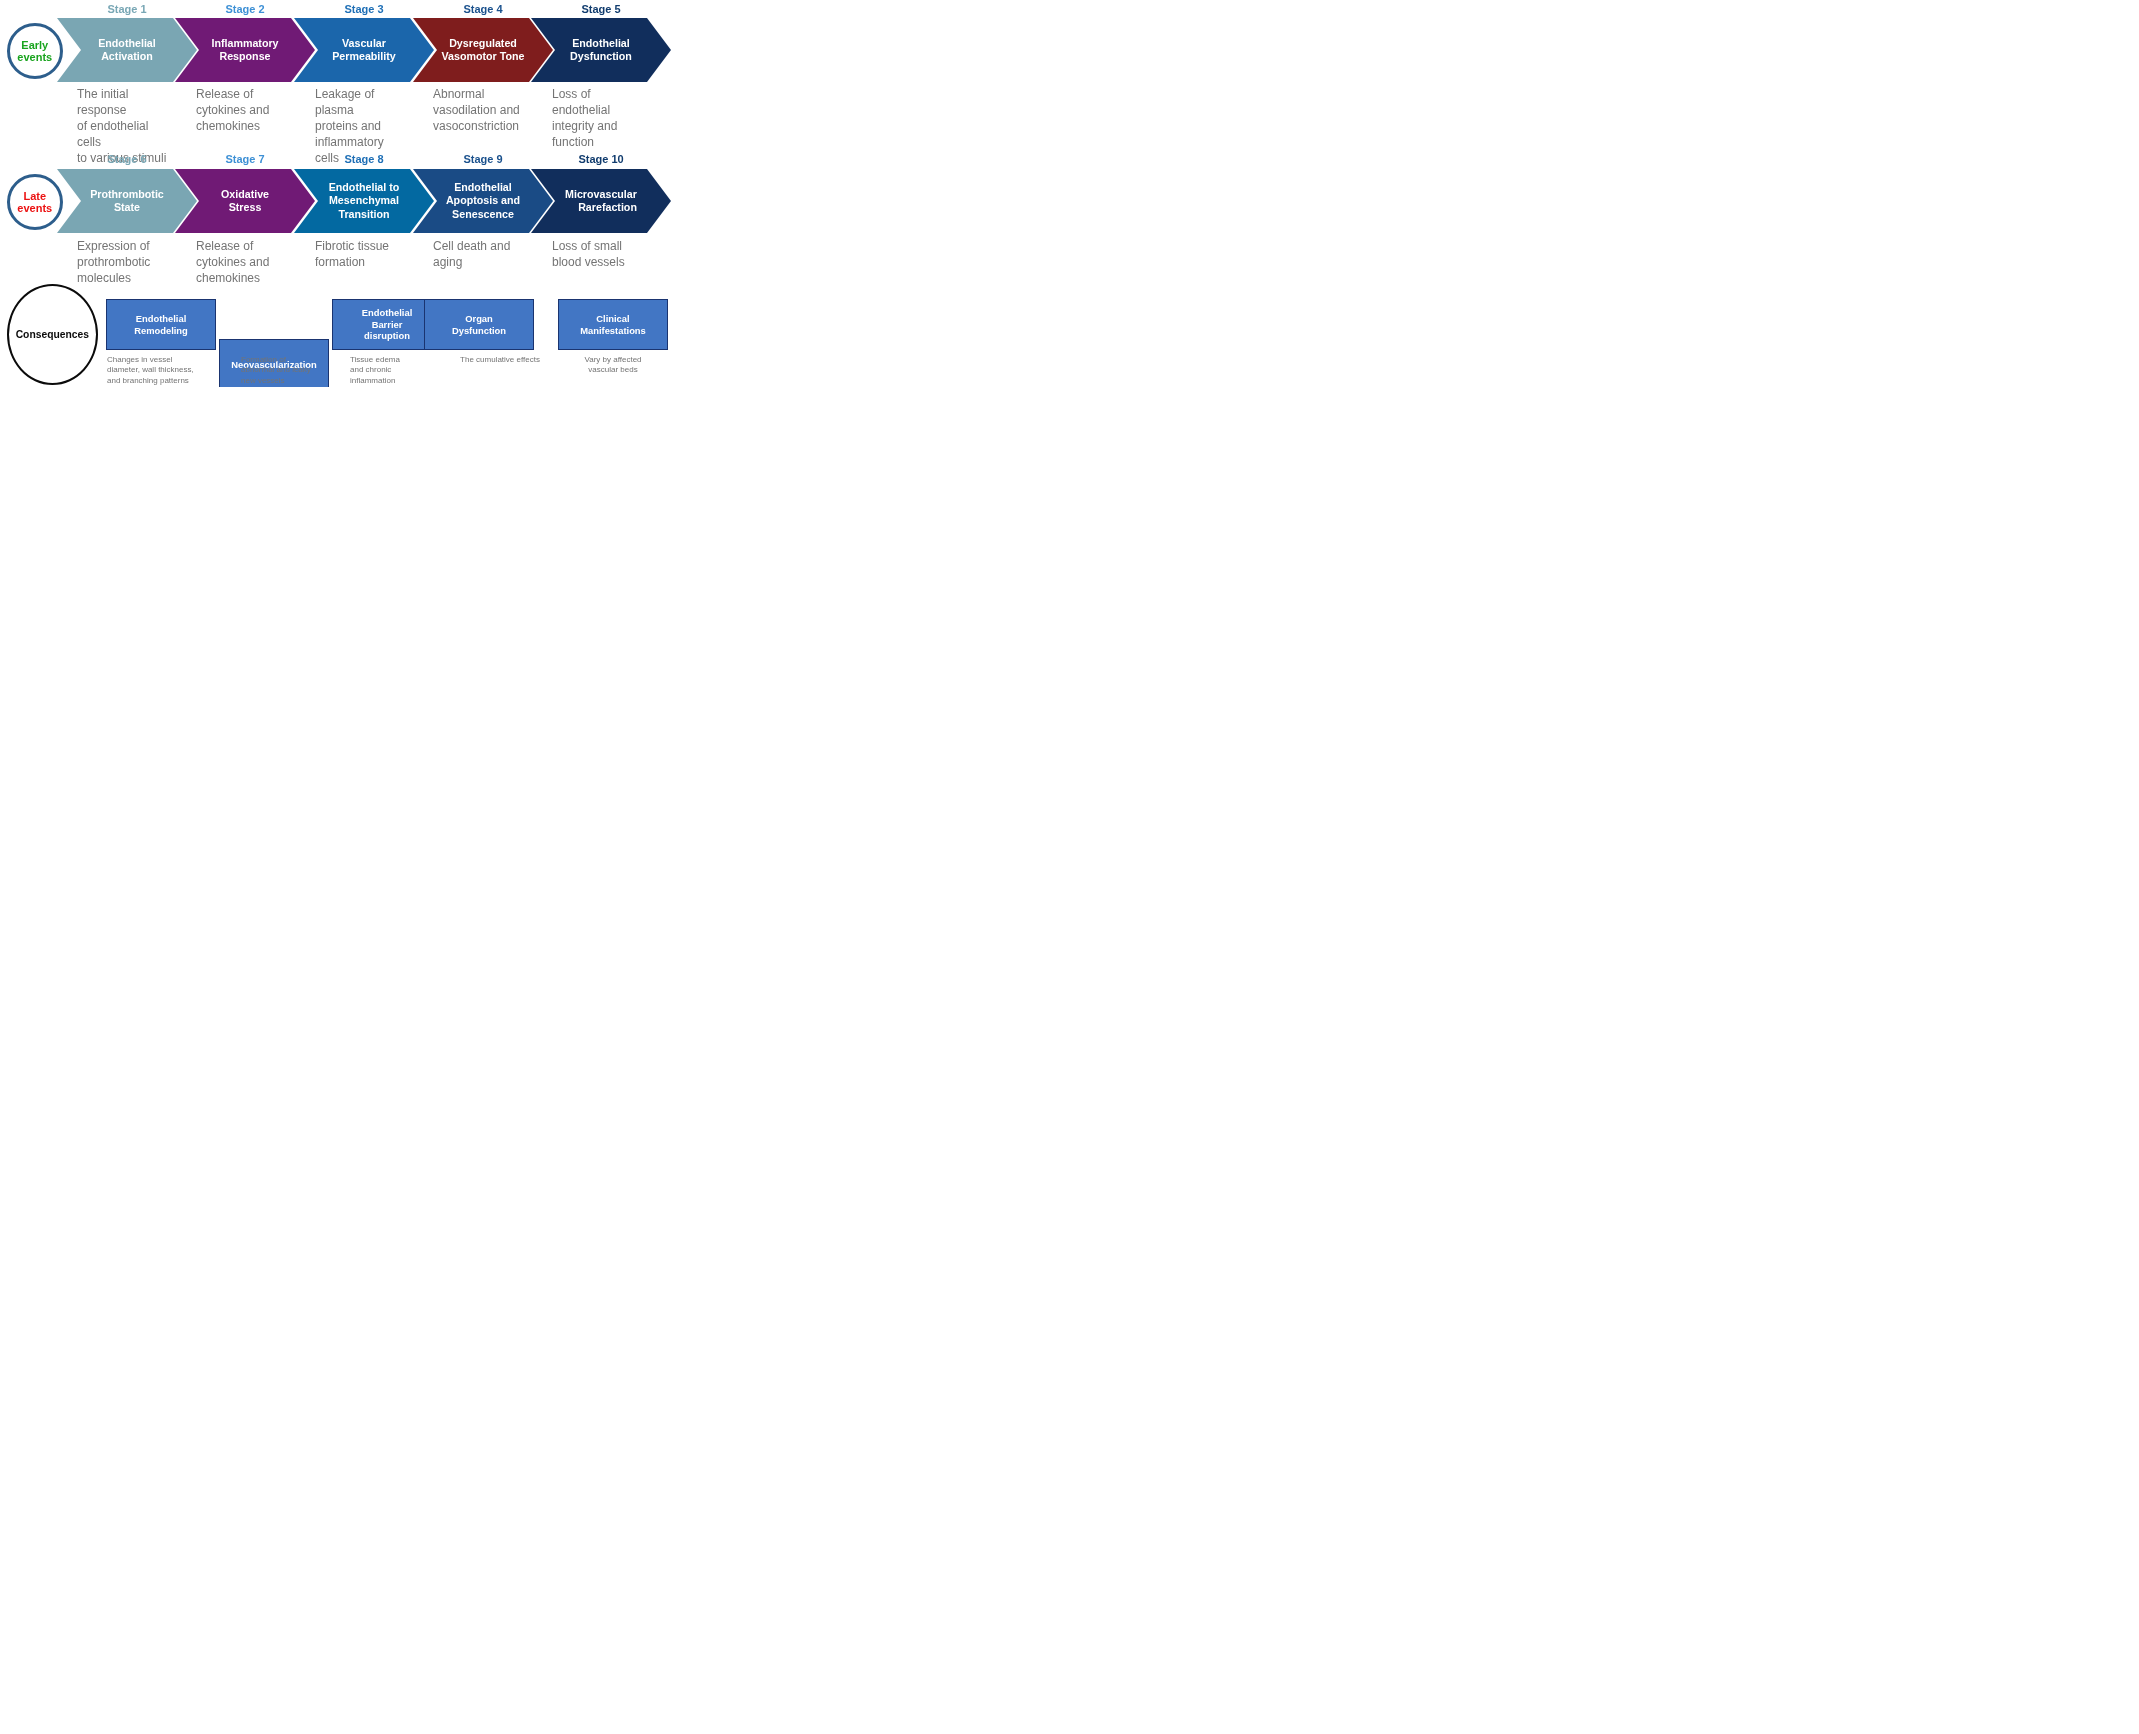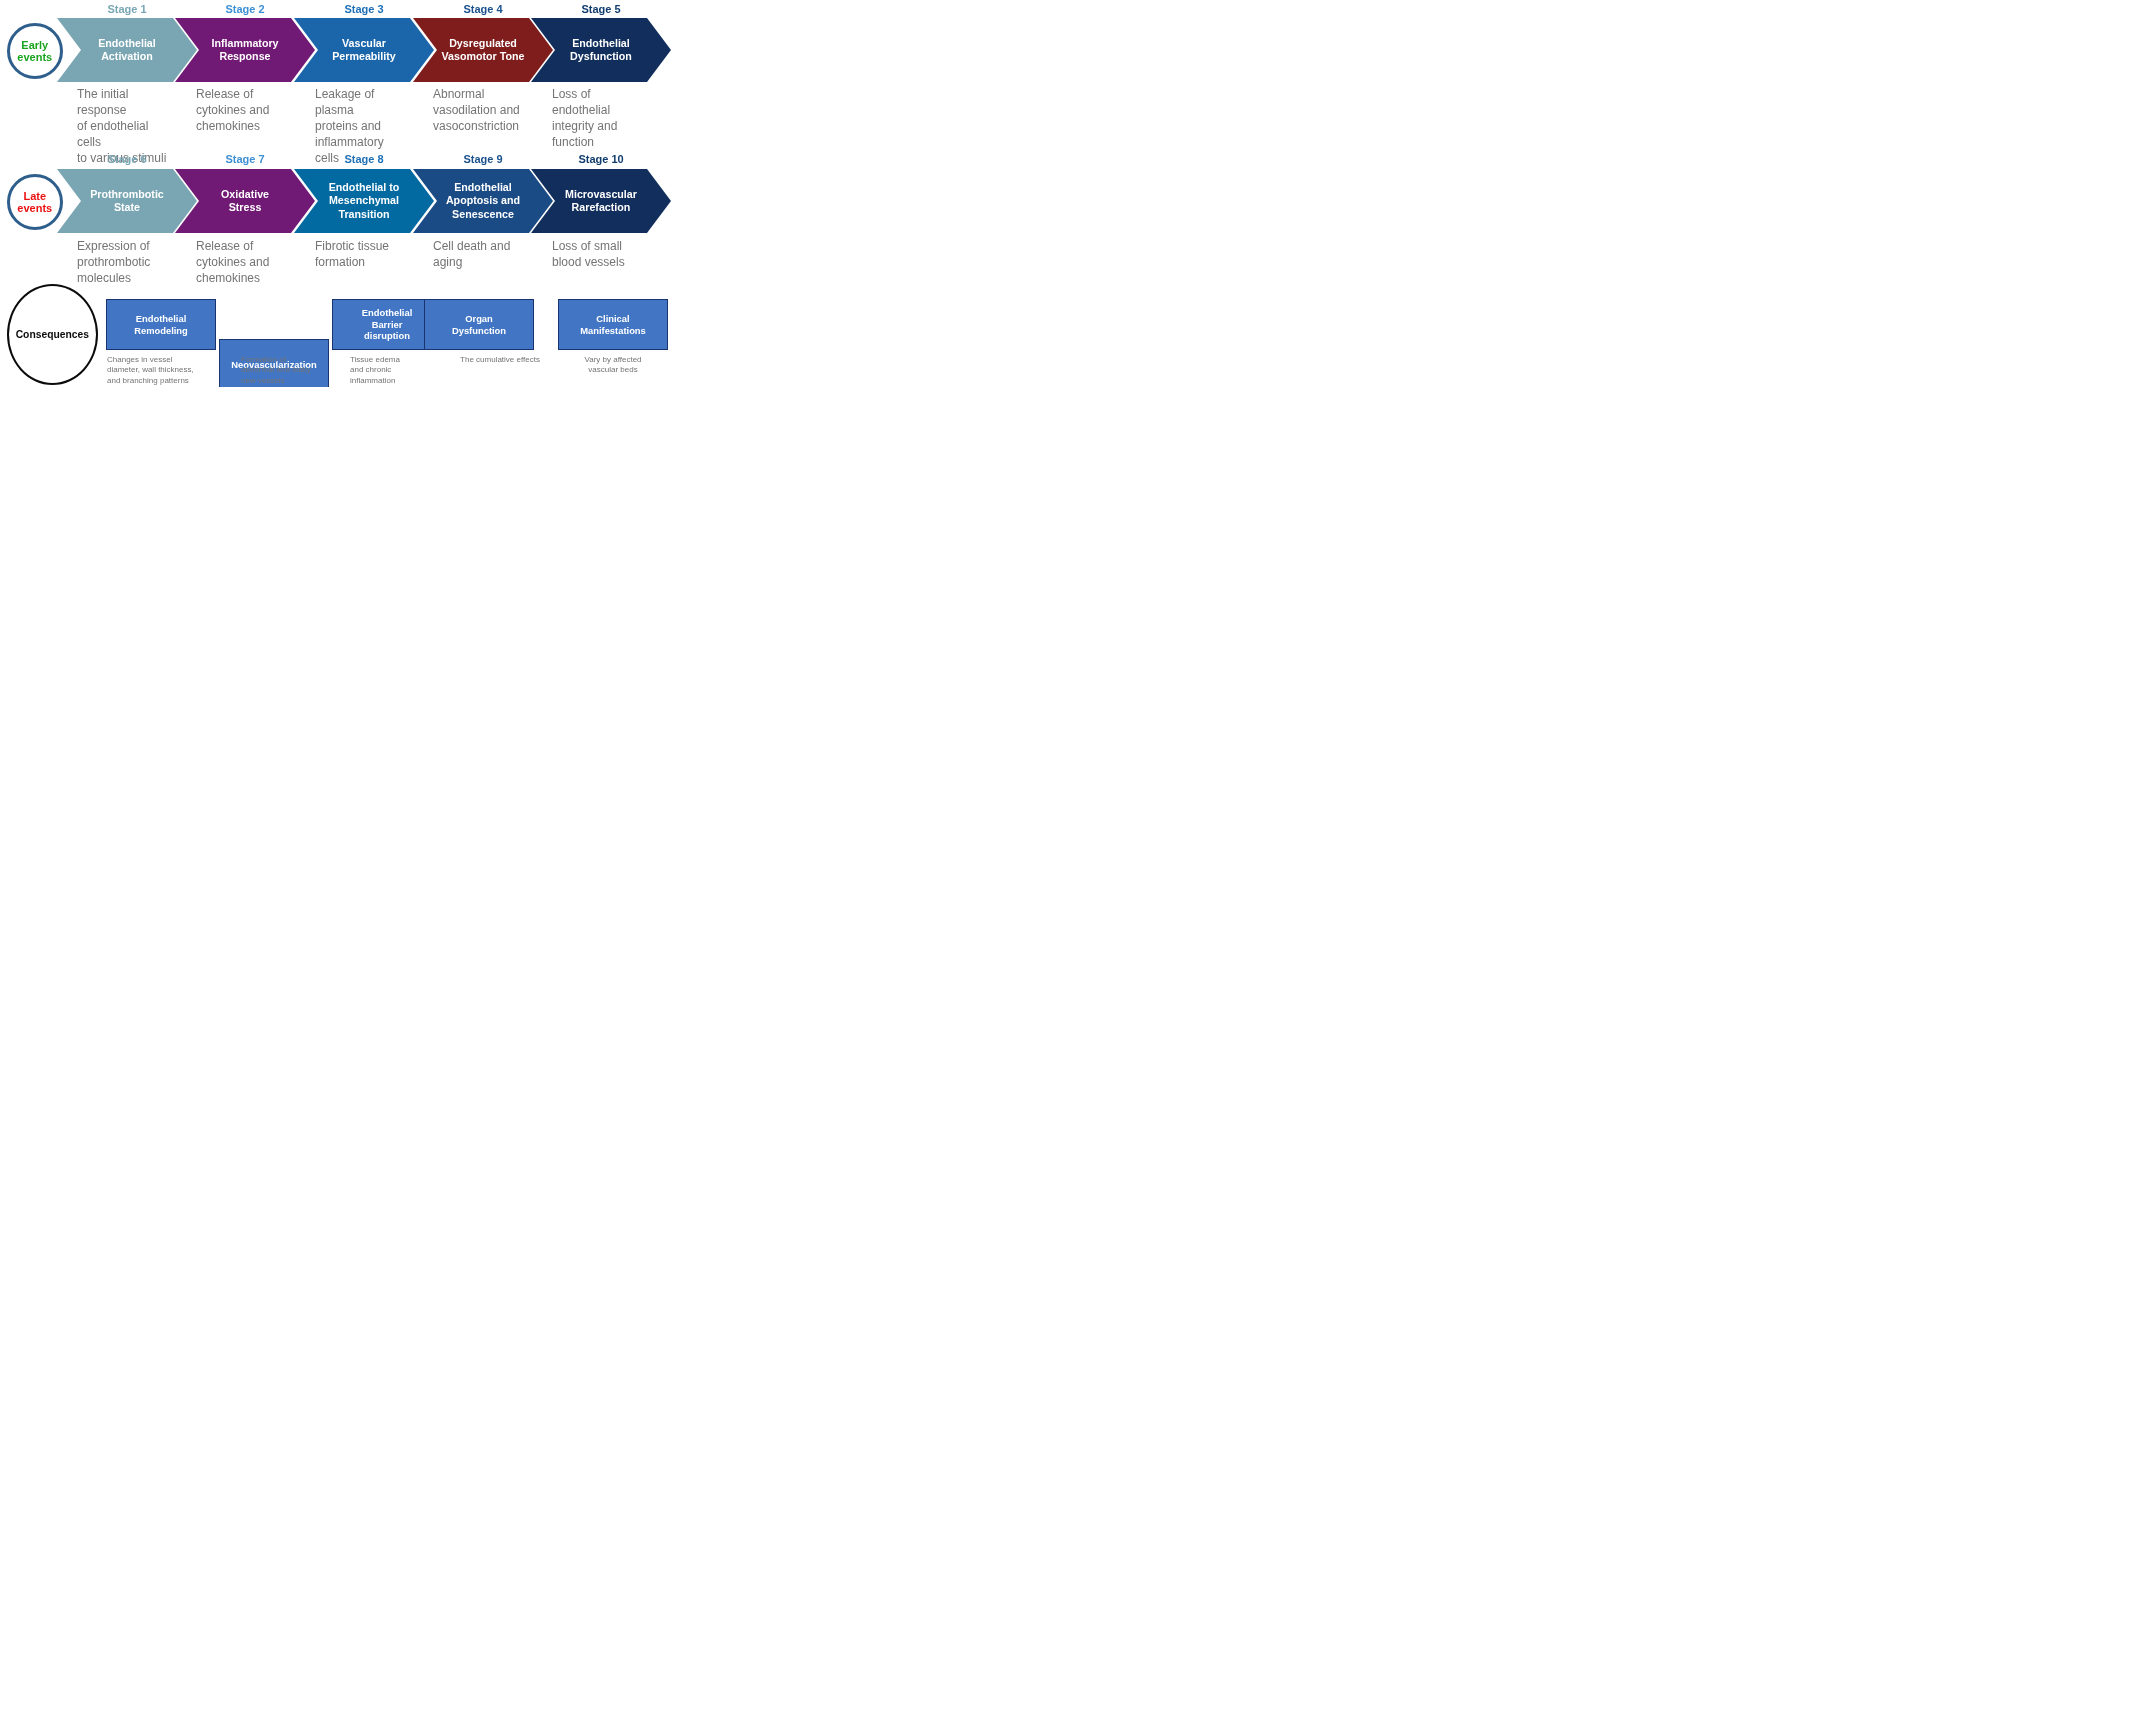--- a/index.html
+++ b/index.html
@@ -132,21 +132,21 @@
       <span class="t" style="color: rgb(255, 255, 255);">Endothelial to
 Mesenchymal
 Transition</span>
     </div>
     <div class="chev x3" style="background-color: rgb(26, 75, 133);">
       <span class="t" style="color: rgb(255, 255, 255);">Endothelial
 Apoptosis and
 Senescence</span>
     </div>
     <div class="chev x4" style="background-color: rgb(17, 46, 92);">
-      <span class="t" style="color: rgb(255, 255, 255);">Microvascular
+      <span class="t" style="color: rgb(255, 255, 255); text-align: right;">Microvascular
 Rarefaction</span>
     </div>
 
     <div class="sdesc t d0">Expression of
 prothrombotic
 molecules</div>
     <div class="sdesc t d1">Release of
 cytokines and
 chemokines</div>
     <div class="sdesc t d2">Fibrotic tissue

